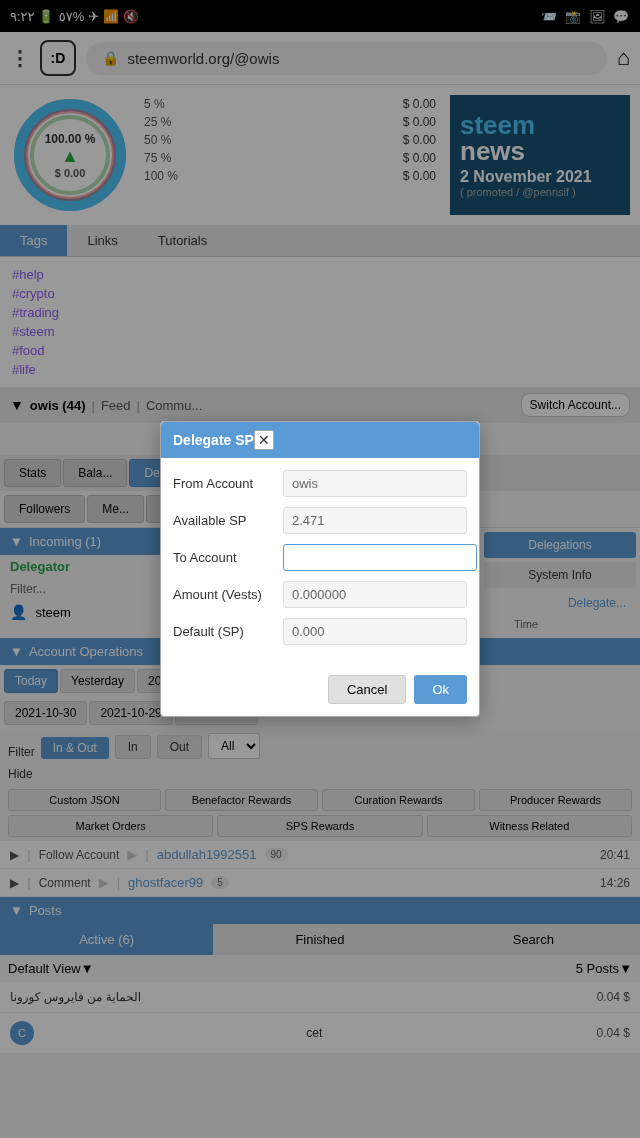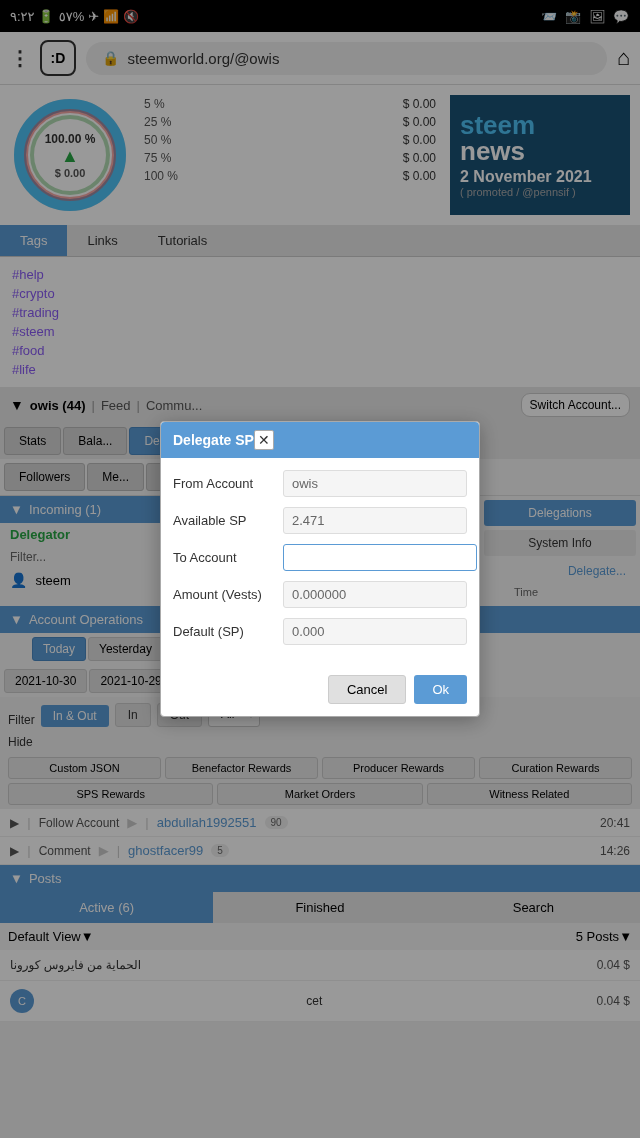--- a/index.html
+++ b/index.html
@@ -129,20 +129,21 @@
       cursor: pointer;
     }
 
     
     .nav-buttons {
       background: #e8e8e8;
       display: flex;
       flex-wrap: wrap;
       gap: 2px;
       padding: 4px;
+      margin-top: 32px;
     }
     .nav-btn {
       padding: 6px 14px;
       font-size: 12px;
       cursor: pointer;
       background: #d5d5d5;
       border: 1px solid #bbb;
       border-radius: 3px;
     }
     .nav-btn.active {
@@ -241,21 +242,20 @@
       font-size: 12px;
       cursor: pointer;
       background: #e0e0e0;
       border-radius: 3px;
       border: 1px solid #ccc;
     }
     .date-tab.today {
       background: #5b9bd5;
       color: #fff;
       border-color: #4a89c4;
-      margin-left: 28px;
     }
 
     
     .filter-row {
       display: flex;
       align-items: flex-end;
       gap: 6px;
       padding: 4px 8px;
       font-size: 12px;
     }
@@ -651,26 +651,26 @@
     <button class="filter-btn-inactive">Out</button>
     <select class="all-select">
       <option>All</option>
     </select>
   </div>
 
   <div class="hide-section">Hide</div>
   <div class="hide-grid">
     <div class="hide-item">Custom JSON</div>
     <div class="hide-item">Benefactor Rewards</div>
+    <div class="hide-item">Curation Rewards</div>
     <div class="hide-item">Producer Rewards</div>
-    <div class="hide-item">Curation Rewards</div>
   </div>
   <div class="hide-grid2">
+    <div class="hide-item">Market Orders</div>
     <div class="hide-item">SPS Rewards</div>
-    <div class="hide-item">Market Orders</div>
     <div class="hide-item">Witness Related</div>
   </div>
 
   <div class="op-item">
     <span class="op-type">▶</span>
     <span class="op-pipe"> | </span>
     <span style="font-size:12px;color:#555;">Follow Account</span>
     <span class="op-pipe"> ▶ </span>
     <span class="op-pipe"> | </span>
     <span class="op-user">abdullah1992551</span>

